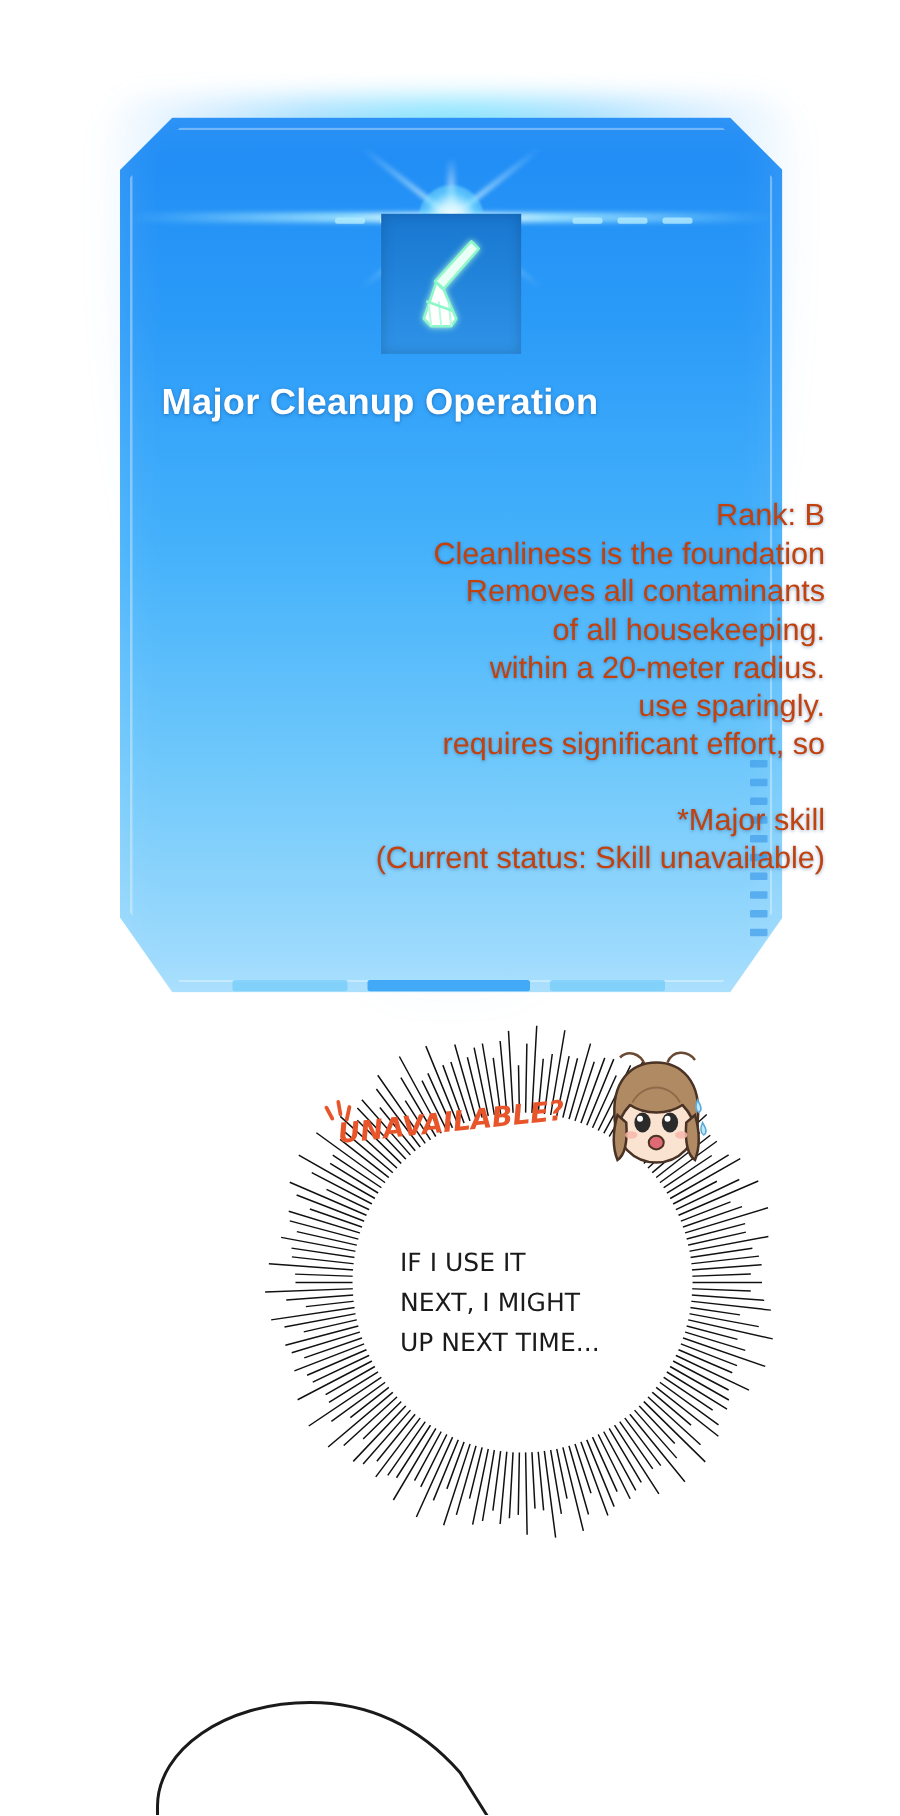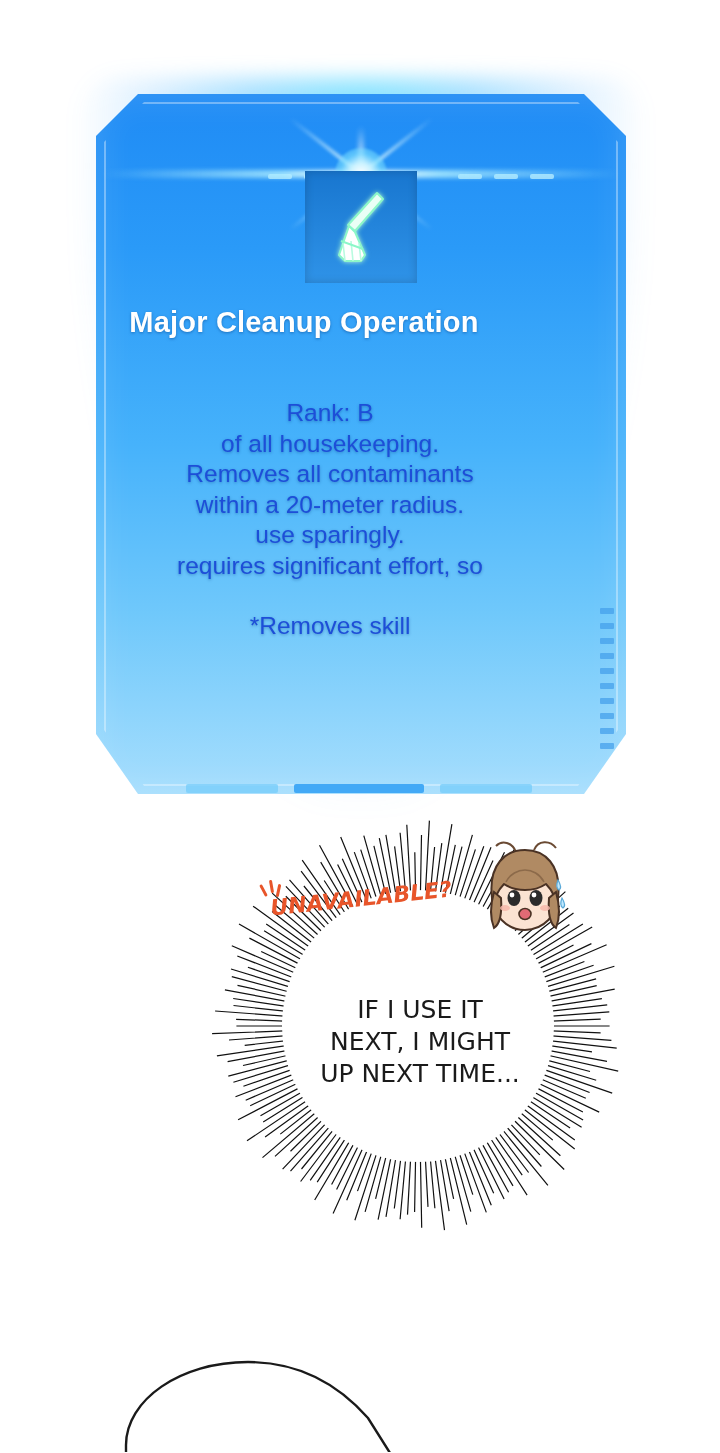--- a/index.html
+++ b/index.html
@@ -196,22 +196,22 @@
     font-weight: bold;
     letter-spacing: 0.2px;
     text-shadow: 0 1px 3px rgba(10,70,140,0.55);
   }
 
   .skill-desc {
     position: absolute;
     left: 0;
     top: 398px;
     width: 660px;
-    text-align: center;
-    color: #1d4ed8;
+    text-align: right;
+    color: #c2410c;
     font-size: 24.5px;
     line-height: 30.5px;
     text-shadow: 0 1px 3px rgba(10,70,140,0.45);
   }
   .skill-desc .line { display: block; }
   .skill-desc .spacer { display: block; height: 30px; }
 
   
   .burst-wrap {
     position: absolute;
@@ -231,23 +231,23 @@
     width: 272px; height: 272px;
     border-radius: 50%;
     background: #ffffff;
   }
 
   .burst-text {
     position: absolute;
     left: 112px;
     top: 176px;
     width: 200px;
-    text-align: center;
+    text-align: left;
     font-family: "DejaVu Sans", sans-serif;
-    font-size: 25px;
+    font-size: 20px;
     line-height: 32px;
     color: #1a1a1a;
     white-space: nowrap;
   }
   .burst-text .line { display: block; }
 
   .shout-text {
     position: absolute;
     left: 62px;
     top: 68px;
@@ -371,27 +371,29 @@
       <path d="M44 62 L46 80" stroke="#b9fbe0" stroke-width="1.6"></path>
       <path d="M26 60 L48 68" stroke="#8cf7c8" stroke-width="2" fill="none"></path>
     </g>
   </svg>
 </div>
 
 <div class="skill-title">Major Cleanup Operation</div>
 
 <div class="skill-desc">
   <span class="line">Rank: B</span>
+  <span class="line">Cleanliness is the foundation</span>
+  <span class="line">Removes all contaminants</span>
   <span class="line">of all housekeeping.</span>
-  <span class="line">Removes all contaminants</span>
   <span class="line">within a 20-meter radius.</span>
   <span class="line">use sparingly.</span>
   <span class="line">requires significant effort, so</span>
   <span class="spacer"></span>
-  <span class="line">*Removes skill</span>
+  <span class="line">*Major skill</span>
+  <span class="line">(Current status: Skill unavailable)</span>
 </div>
 
 <div class="burst-wrap">
   <svg class="burst-rays" viewBox="0 0 420 420" aria-hidden="true">
     <g id="rays" stroke="#111111" stroke-width="1.1" fill="none">
         <path d="M342.0 208.0 L401.6 208.0 M337.4 212.7 L392.6 214.8 M333.9 217.2 L403.4 222.3 M338.7 222.3 L408.7 230.1 M340.0 227.4 L384.0 233.9 M333.5 231.1 L399.0 243.3 M332.1 235.5 L410.2 253.1 M336.8 241.6 L382.0 253.5 M334.4 245.9 L388.2 262.3 M327.6 248.6 L404.2 275.1 M328.4 253.9 L381.6 274.5 M331.2 260.2 L377.8 280.2 M325.7 263.0 L391.2 294.1 M320.1 265.4 L374.9 294.0 M322.1 271.8 L375.1 302.0 M322.0 277.4 L373.6 309.3 M314.7 278.3 L362.1 310.1 M311.0 281.4 L366.8 321.9 M312.9 288.7 L366.7 331.0 M309.7 292.3 L344.8 322.1 M302.1 292.0 L352.4 337.8 M300.2 296.5 L356.2 351.5 M300.6 303.8 L331.8 336.8 M294.9 304.7 L333.4 348.5 M288.4 304.2 L339.9 367.4 M287.4 310.5 L320.6 354.5 M285.5 316.1 L314.2 357.1 M278.7 314.5 L319.1 377.1 M273.6 315.1 L305.0 367.9 M272.3 322.4 L300.6 374.3 M268.4 325.2 L296.1 381.0 M261.6 321.9 L285.7 375.3 M257.6 324.5 L283.3 387.3 M255.3 331.6 L278.3 394.4 M250.0 331.0 L264.8 376.6 M244.0 327.4 L262.8 393.6 M240.4 332.1 L258.7 406.7 M236.6 337.3 L245.6 380.9 M231.1 333.5 L241.1 393.1 M226.0 331.3 L236.5 412.1 M222.0 337.2 L226.9 390.3 M217.3 339.1 L220.0 388.9 M212.3 333.4 L213.7 409.8 M207.7 333.4 L206.6 393.9 M202.7 339.1 L199.5 396.6 M198.0 337.3 L192.1 401.2 M194.0 331.3 L186.3 390.5 M188.9 333.5 L178.0 398.8 M183.4 337.3 L170.1 401.7 M179.6 332.2 L167.6 380.9 M176.0 327.4 L157.1 393.9 M170.1 330.9 L146.9 402.2 M164.7 331.6 L149.5 373.1 M162.4 324.6 L138.7 382.3 M158.5 321.9 L125.1 395.6 M151.6 325.2 L128.6 371.5 M147.6 322.4 L123.6 366.5 M146.4 315.1 L106.7 382.0 M141.4 314.4 L109.2 364.2 M134.5 316.1 L102.2 362.3 M132.6 310.5 L92.6 363.5 M131.6 304.2 L93.5 351.0 M125.1 304.7 L82.5 353.2 M119.4 303.8 L74.6 351.1 M119.8 296.6 L82.5 333.2 M117.9 292.0 L67.0 338.4 M110.4 292.3 L54.5 339.6 M107.1 288.7 L72.3 316.1 M109.0 281.4 L57.1 319.1 M105.3 278.3 L39.0 322.8 M98.0 277.3 L55.2 303.9 M97.9 271.8 L52.5 297.7 M99.9 265.4 L30.1 301.8 M94.3 263.0 L42.2 287.7 M88.8 260.2 L37.7 282.2 M91.6 253.9 L27.5 278.7 M92.4 248.6 L35.4 268.3 M85.6 245.9 L25.4 264.2 M83.2 241.6 L20.3 258.2 M87.8 235.5 L35.0 247.5 M86.5 231.1 L19.6 243.6 M80.0 227.4 L8.9 237.9 M81.2 222.3 L36.7 227.3 M86.1 217.2 L21.0 222.0 M82.6 212.7 L4.1 215.6 M78.0 208.0 L28.4 208.0 M82.5 203.3 L28.1 201.3 M86.1 198.8 L7.1 193.0 M81.3 193.7 L25.5 187.5 M79.9 188.6 L25.2 180.5 M86.4 184.9 L16.9 171.9 M87.9 180.5 L29.5 167.3 M83.2 174.5 L23.8 158.7 M85.5 170.1 L23.0 151.0 M92.4 167.4 L39.9 149.2 M91.7 162.2 L29.3 138.0 M88.8 155.8 L23.8 127.8 M94.2 153.0 L53.2 133.5 M100.0 150.6 L41.4 120.1 M98.0 144.2 L31.0 106.1 M98.0 138.6 L56.1 112.7 M105.2 137.6 L58.2 106.1 M109.0 134.6 L45.1 88.2 M107.2 127.3 L64.1 93.5 M110.3 123.6 L67.9 87.7 M117.8 124.0 L64.2 75.1 M119.8 119.5 L77.8 78.2 M119.4 112.2 L77.9 68.4 M125.0 111.3 L81.5 61.8 M131.6 111.8 L95.9 68.0 M132.7 105.6 L93.1 53.2 M134.4 99.9 L94.2 42.2 M141.3 101.5 L116.2 62.5 M146.4 101.0 L112.7 44.1 M147.7 93.6 L111.5 27.2 M151.6 90.7 L129.6 46.5 M158.4 94.1 L134.3 40.7 M162.4 91.5 L132.7 18.9 M164.7 84.4 L146.3 34.1 M170.0 85.0 L152.7 31.6 M176.0 88.6 L155.8 17.6 M179.6 83.9 L165.9 27.8 M183.4 78.7 L171.3 20.1 M188.9 82.4 L177.9 16.8 M194.0 84.8 L186.6 28.3 M198.0 78.8 L192.1 14.8 M202.7 76.8 L198.8 6.7 M207.7 82.5 L206.8 34.2 M212.3 82.7 L213.5 16.9 M217.3 76.9 L221.4 2.6 M222.0 78.7 L226.6 29.0 M226.0 84.7 L233.8 25.2 M231.1 82.6 L243.9 6.2 M236.6 78.7 L247.3 26.9 M240.4 83.8 L254.0 28.6 M244.0 88.6 L264.4 16.9 M249.9 85.1 L267.4 31.4 M255.3 84.4 L275.8 28.3 M257.7 91.4 L283.0 29.3 M261.5 94.2 L285.0 42.4 M268.4 90.8 L296.5 34.3 M272.4 93.5 L306.2 31.5 M273.6 100.9 L299.2 57.9 M278.6 101.6 L313.9 47.0 M285.5 99.9 L327.8 39.5 M287.4 105.5 L317.9 65.1 M288.4 111.8 L326.9 64.5 M294.9 111.4 L345.3 54.0 M300.6 112.2 L336.9 73.9 M300.3 119.4 L341.3 79.1 M302.1 124.0 L357.4 73.6 M309.6 123.7 L351.9 88.0 M312.9 127.2 L360.2 90.2 M311.0 134.6 L365.5 95.0 M314.7 137.7 L361.4 106.4 M322.0 138.7 L374.9 105.9 M322.2 144.2 L384.2 108.9 M320.1 150.6 L365.5 127.0 M325.6 153.1 L383.4 125.6 M331.2 155.8 L398.6 126.8 M328.5 162.1 L376.4 143.5 M327.5 167.4 L385.6 147.3 M334.3 170.1 L406.4 148.2 M336.8 174.4 L388.1 160.9 M332.2 180.4 L388.7 167.7 M333.4 184.9 L406.7 171.2 M340.0 188.6 L393.9 180.6 M338.8 193.7 L399.2 186.9 M333.9 198.8 L401.3 193.8 M337.3 203.3 L392.7 201.2 " stroke="#111111" stroke-width="1.2" fill="none"></path>
       </g>
   </svg>
   <div class="burst-fill"></div>
 

